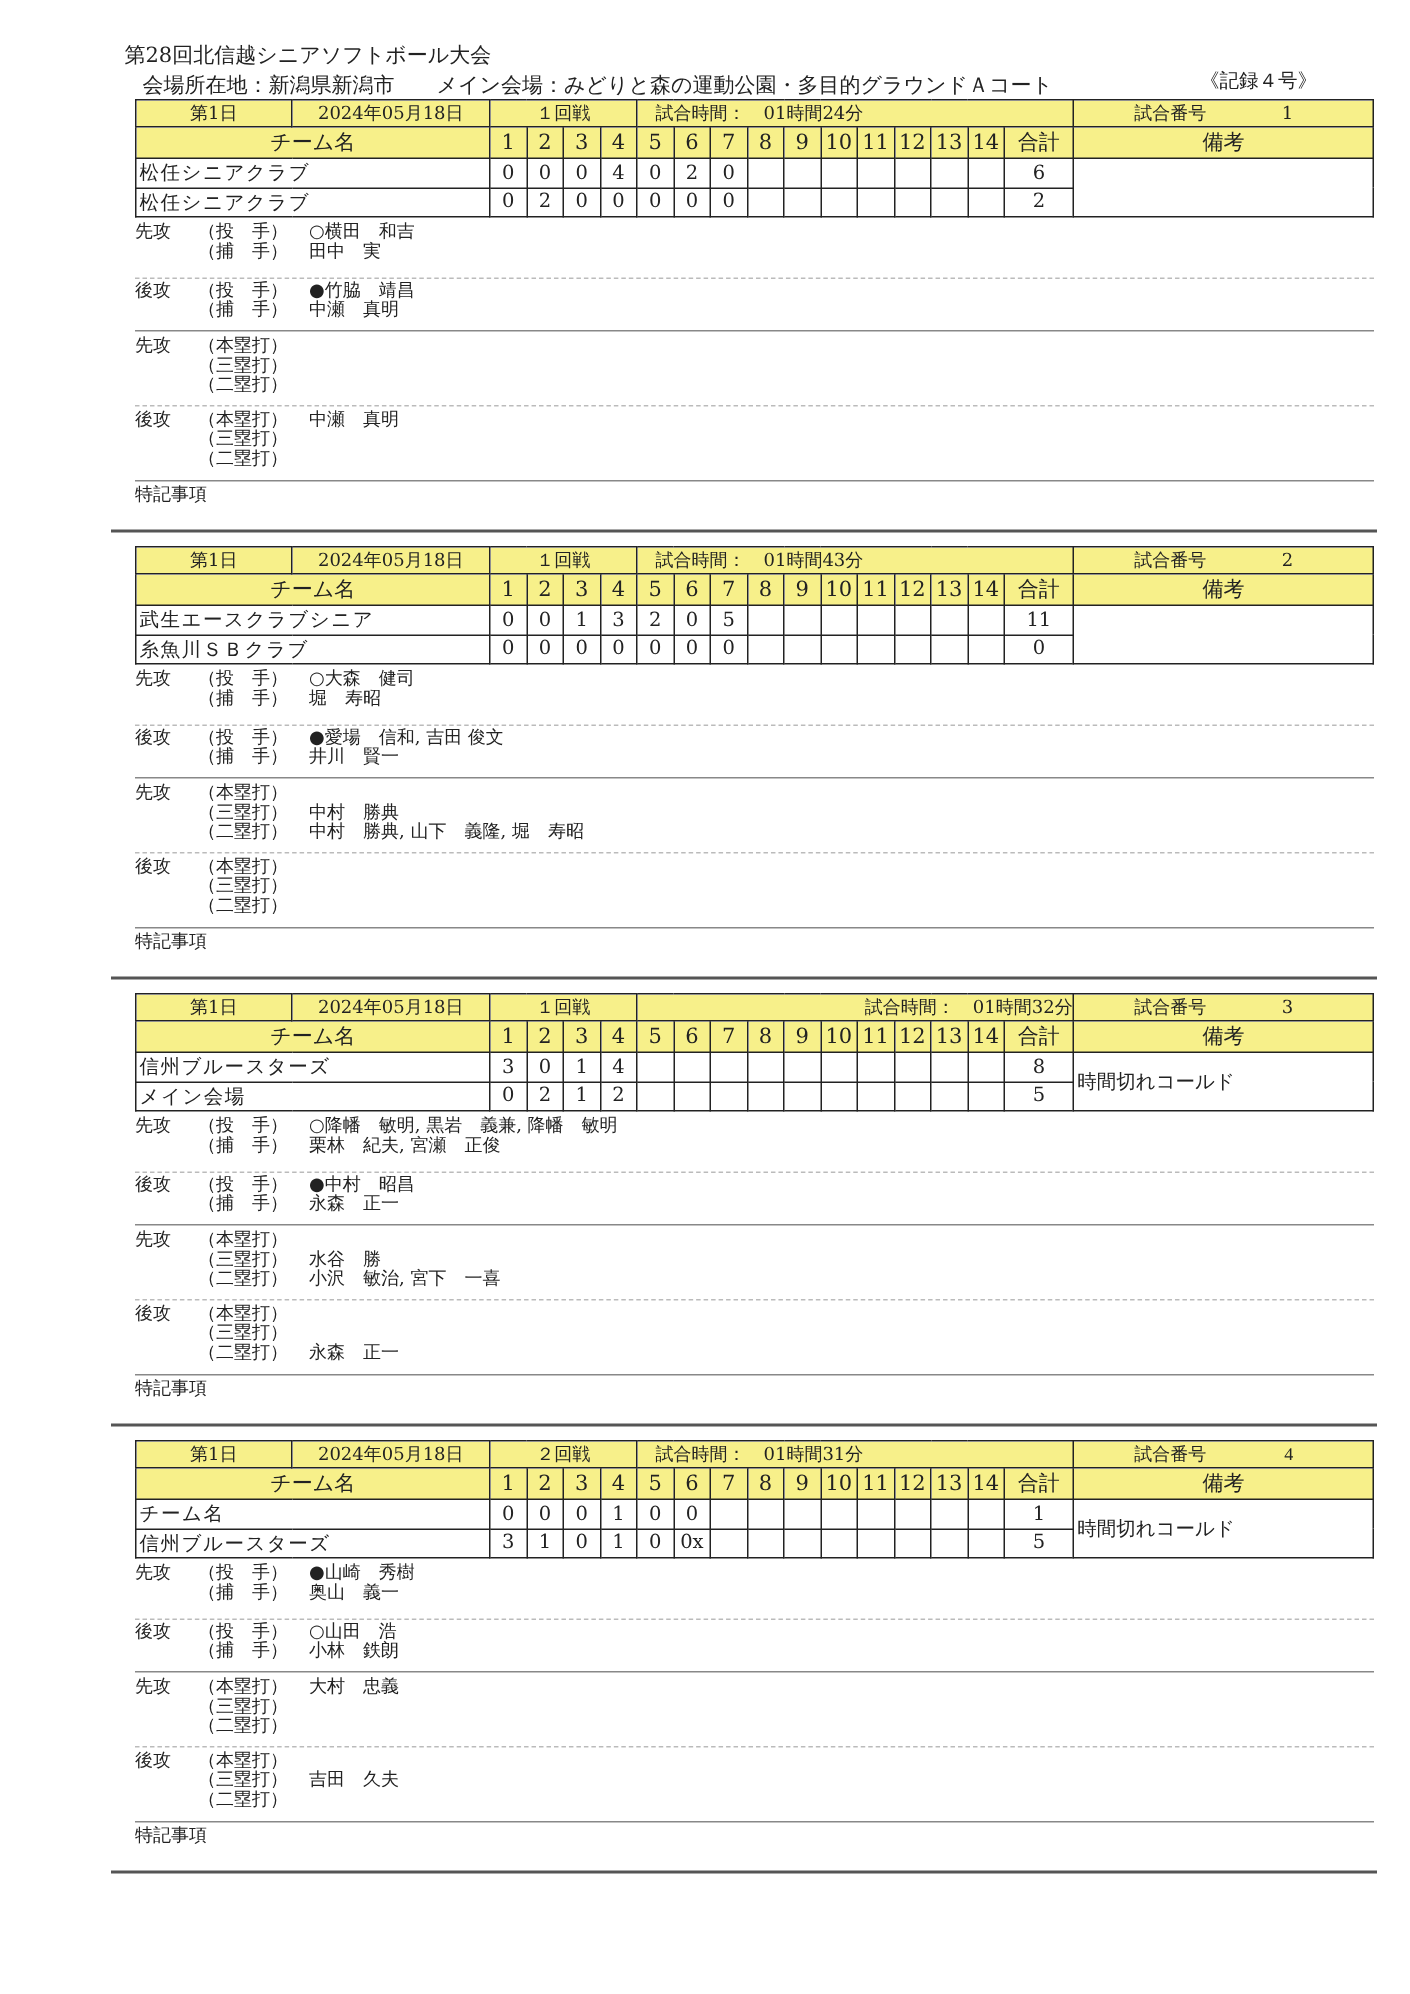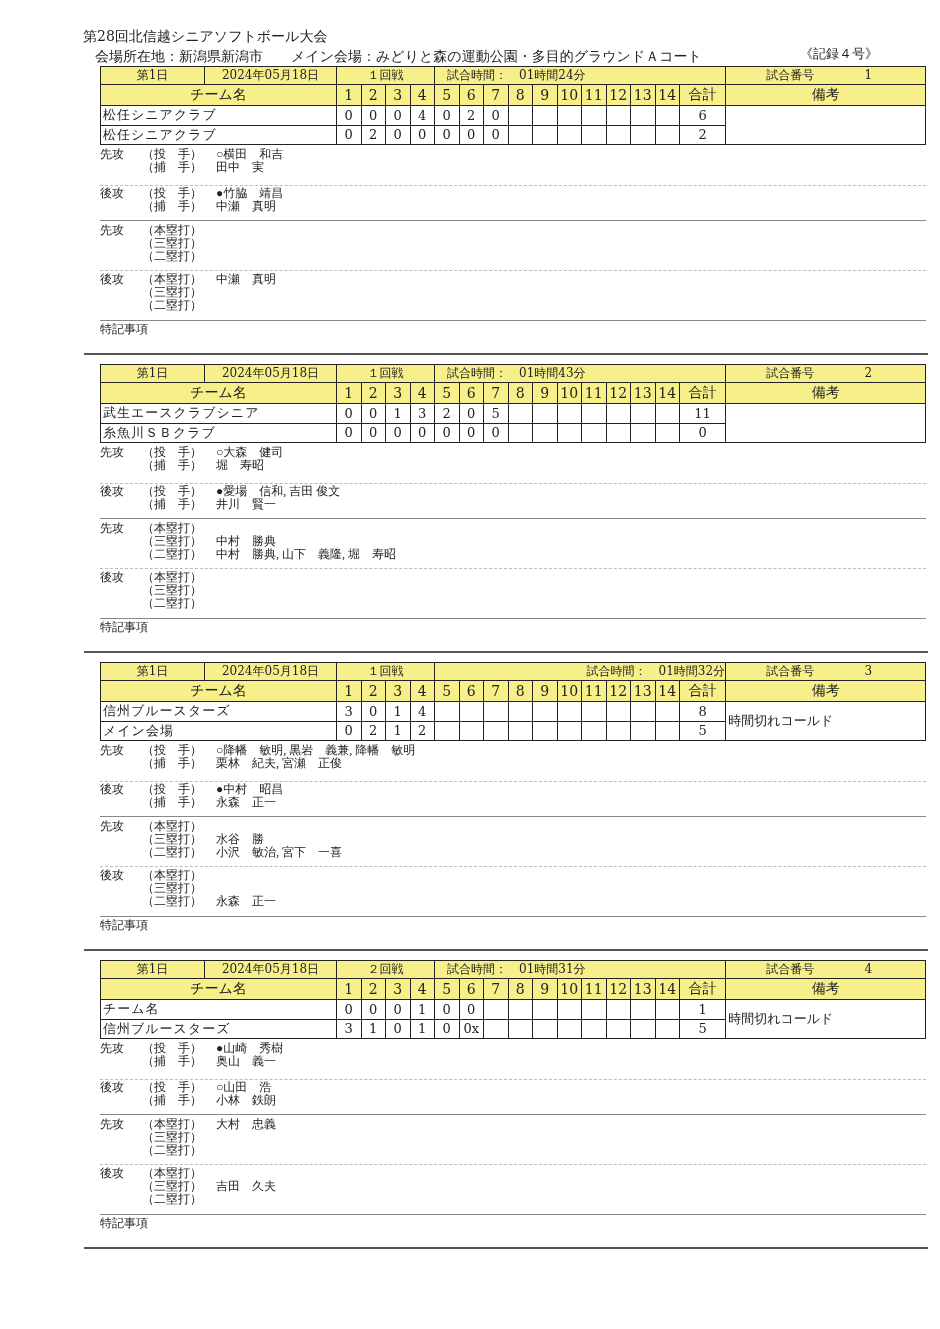--- a/index.html
+++ b/index.html
@@ -2,32 +2,32 @@
 <html><head>
 <meta charset="utf-8">
 <style>
   * { box-sizing: border-box; margin: 0; padding: 0; }
   html, body { width: 940px; height: 1329px; background: #ffffff; }
   body { position: relative; font-family: "DejaVu Serif", "Liberation Serif", serif; color: #222; overflow: hidden; }
   .title { position: absolute; left: 83px; top: 28px; font-size: 14px; letter-spacing: 0px; }
   .venue { position: absolute; left: 95px; top: 48px; font-size: 14px; white-space: pre; }
   .record { position: absolute; left: 800px; top: 45px; font-size: 13px; }
 
-  .game { position: absolute; left: 84px; width: 844px; height: 338px; }
+  .game { position: absolute; left: 74px; width: 844px; height: 338px; }
   .score { position: absolute; left: 16px; top: 0; width: 825px; border-collapse: collapse; table-layout: fixed; border: 1.5px solid #222; }
   .score td { border: 1px solid #222; font-size: 12.5px; text-align: center; padding: 0; overflow: hidden; white-space: nowrap; }
   .score tr.h1 td { height: 18px; background: #f7f08a; font-size: 12px; }
   .score tr.h2 td { height: 21px; background: #f7f08a; font-size: 14px; }
   .score tr.t td { height: 19.5px; background: #fff; font-size: 13px; }
   .score td.team { text-align: left; padding-left: 2px; font-size: 13.5px; letter-spacing: 1px; }
   .score td.inn { font-family: "DejaVu Serif", serif; }
   .score td.rem { text-align: left; padding-left: 2px; font-size: 12px; }
 
   .sec { position: absolute; left: 16px; width: 826px; font-size: 12px; line-height: 13px; }
-  .row { display: flex; font-family: Liberation Serif, serif; }
+  .row { display: flex; }
   .row .side { width: 42px; }
   .row .lbl { width: 62px; white-space: pre; }
   .row .val { white-space: pre; margin-left: 12px; }
   .dotted { position: absolute; left: 16px; width: 826px; border-top: 1px dashed #bbb; height: 0; }
   .solid { position: absolute; left: 16px; width: 826px; border-top: 1.5px solid #888; height: 0; }
   .thick { position: absolute; left: 0; width: 844px; border-top: 2px solid #555; height: 0; }
 </style>
 </head>
 <body>
 
@@ -540,21 +540,21 @@
           <col style="width:24.5px">
         <col style="width:46px">
           <col style="width:200px">
       </colgroup>
       <tbody>
           <tr class="h1">
         <td>第1日</td>
         <td>2024年05月18日</td>
         <td colspan="4">２回戦</td>
         <td colspan="11" style="text-align:left;padding-left:12px;"><span>試合時間：</span>　<span>01時間31分</span></td>
-        <td style="text-align:left;padding-left:40px;"><span>試合番号</span><span style="display:inline-block;width:58px;text-align:right;">4</span></td>
+        <td style="text-align:left;padding-left:40px;font-family:Liberation Serif, serif;"><span>試合番号</span><span style="display:inline-block;width:58px;text-align:right;">4</span></td>
       </tr>
       <tr class="h2">
         <td colspan="2">チーム名</td>
         <td class="inn">1</td>
             <td class="inn">2</td>
             <td class="inn">3</td>
             <td class="inn">4</td>
             <td class="inn">5</td>
             <td class="inn">6</td>
             <td class="inn">7</td>

